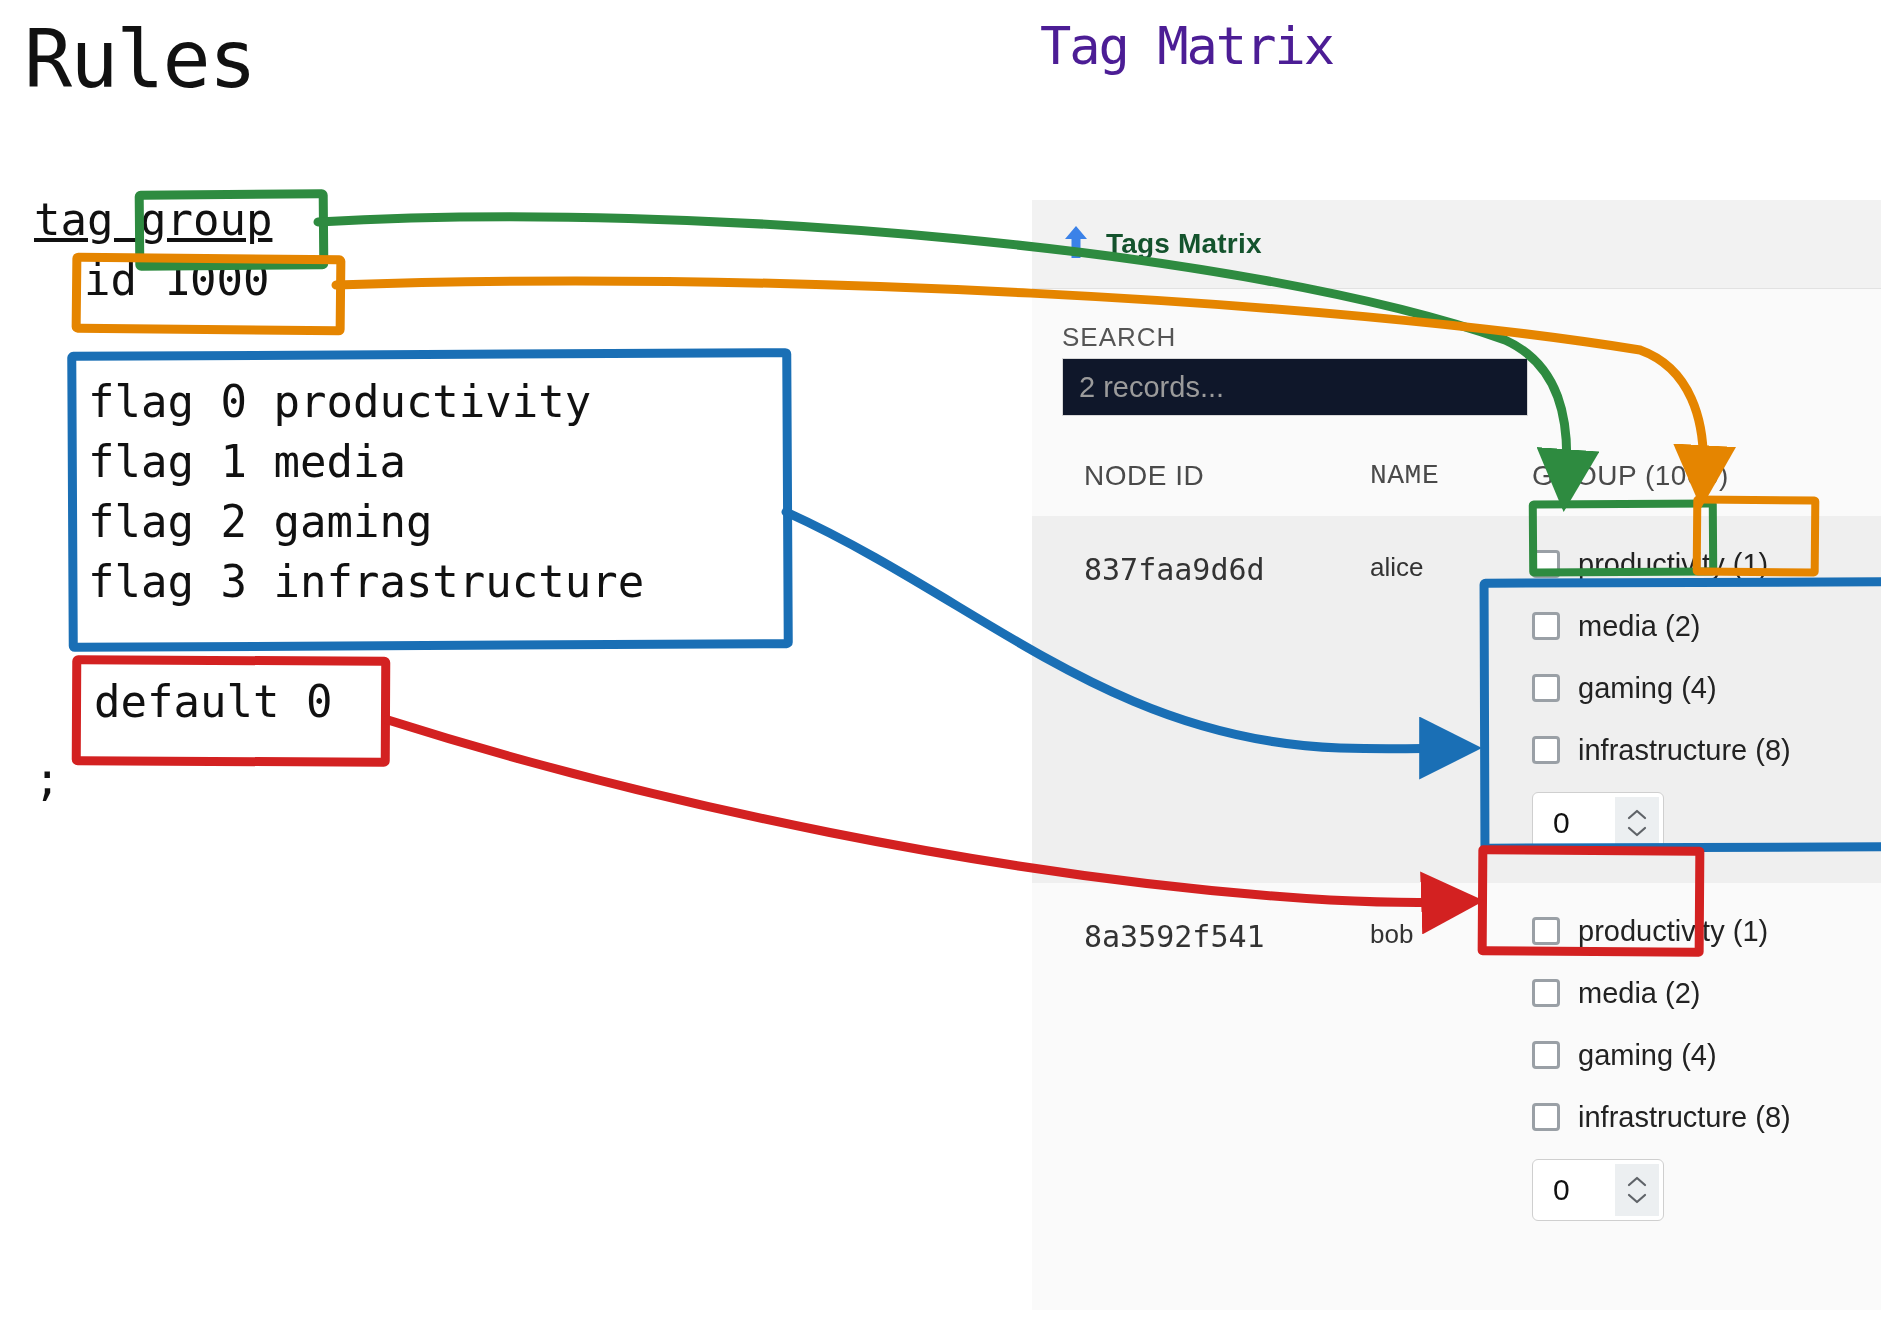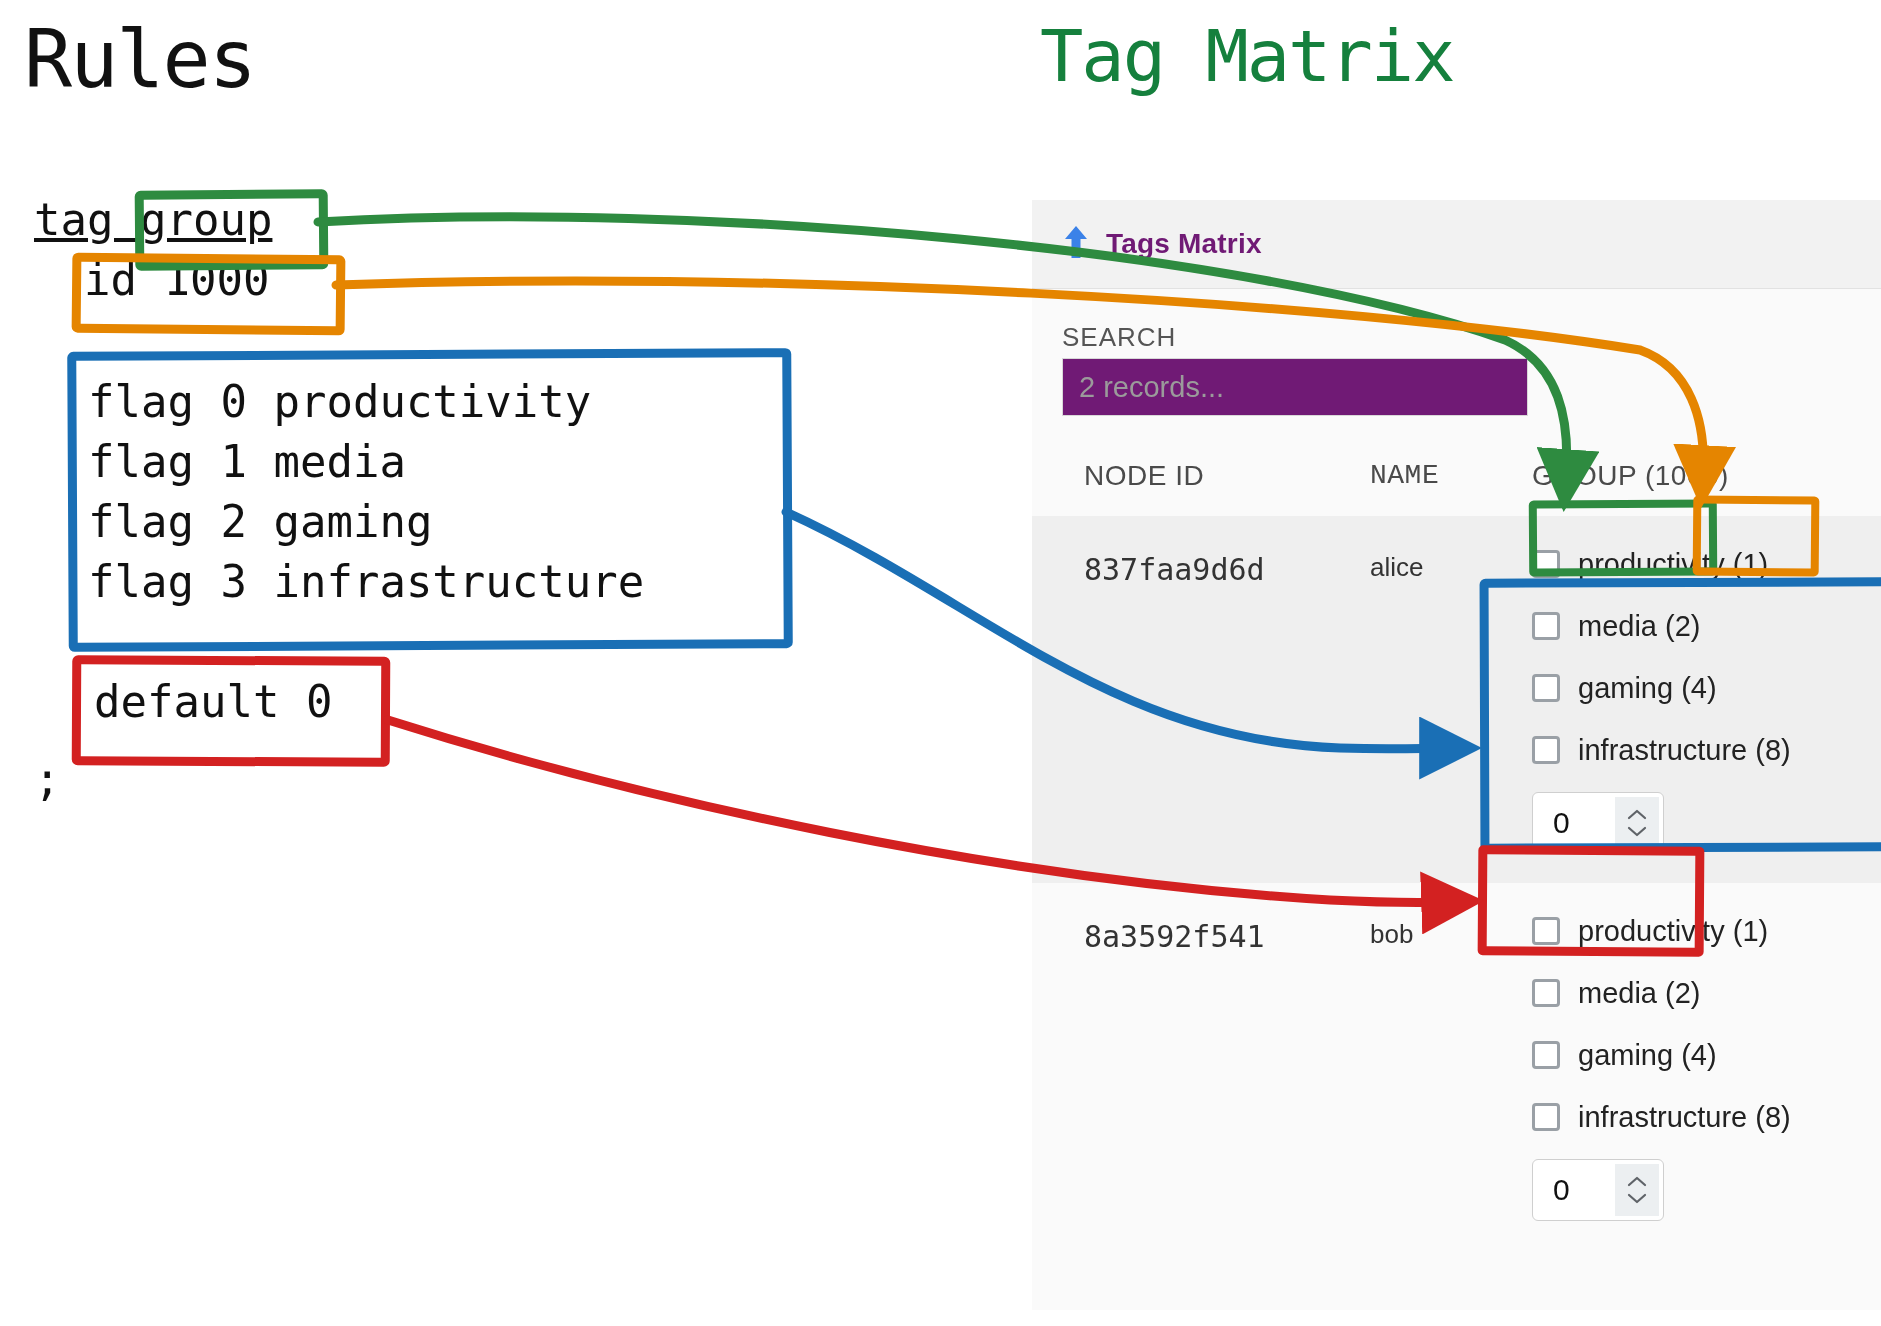--- a/index.html
+++ b/index.html
@@ -5,22 +5,22 @@
   html,body{margin:0;padding:0;background:#ffffff;}
   body{width:1881px;height:1326px;position:relative;overflow:hidden;
        font-family:"Liberation Sans",sans-serif;color:#222;}
 
   
   .abs{position:absolute;}
 
   
   #rules-heading{left:24px;top:20px;font-size:80px;line-height:1;font-weight:400;
       font-family:"DejaVu Sans Mono","Liberation Mono",monospace;color:#111;letter-spacing:-2px;}
-  #matrix-heading{left:1040px;top:20px;font-size:72px;line-height:1;font-weight:400;
-      font-family:"DejaVu Sans Mono","Liberation Mono",monospace;color:#15803d;letter-spacing:-2px;}
+  #matrix-heading{left:1040px;top:20px;font-size:52px;line-height:1;font-weight:400;
+      font-family:"DejaVu Sans Mono","Liberation Mono",monospace;color:#4c1d95;letter-spacing:-2px;}
 
   
   .code{font-family:"DejaVu Sans Mono","Liberation Mono",monospace;font-size:44px;
         line-height:60px;color:#111;white-space:pre;}
 
   #rule-tag-line{left:34px;top:190px;text-decoration:underline;}
   #rule-id-line{left:84px;top:250px;}
   #rule-flags{left:88px;top:372px;}
   #rule-default{left:94px;top:672px;}
   #rule-semicolon{left:34px;top:750px;}
@@ -34,24 +34,24 @@
   #box-flags{left:68px;top:350px;width:706px;height:282px;border:9px solid #1a6fb5;
       transform:rotate(-0.3deg);}
   #box-default{left:72px;top:656px;width:300px;height:92px;border:9px solid #d32121;
       transform:rotate(0.3deg);}
 
   
   #matrix-panel{left:1032px;top:200px;width:849px;height:1110px;background:#fafafa;}
   #matrix-titlebar{left:0;top:0;width:849px;height:88px;background:#f2f2f2;
       border-bottom:1px solid #e2e2e2;display:flex;align-items:center;}
   #panel-arrow-icon{margin-left:30px;margin-right:16px;display:block;}
-  #matrix-title{font-size:28px;font-weight:bold;color:#701a75;letter-spacing:0.2px;}
+  #matrix-title{font-size:28px;font-weight:bold;color:#14532d;letter-spacing:0.2px;}
 
   #search-label{left:30px;top:122px;font-size:26px;color:#555;letter-spacing:1px;}
-  #search-input{left:30px;top:158px;width:466px;height:58px;background:#701a75;
+  #search-input{left:30px;top:158px;width:466px;height:58px;background:#0f172a;
       border:1px solid #d8d8d8;box-sizing:border-box;display:flex;align-items:center;}
   #search-input .ph{padding-left:16px;font-size:29px;color:#9b9b9b;}
 
   
   #table-head{left:0;top:256px;width:849px;height:60px;}
   .th{position:absolute;font-size:28px;color:#4a4a4a;letter-spacing:0.5px;}
   #th-nodeid{left:52px;top:4px;}
   #th-name{left:338px;top:4px;font-family:Liberation Mono, monospace;}
   #th-group{left:500px;top:4px;}
 

